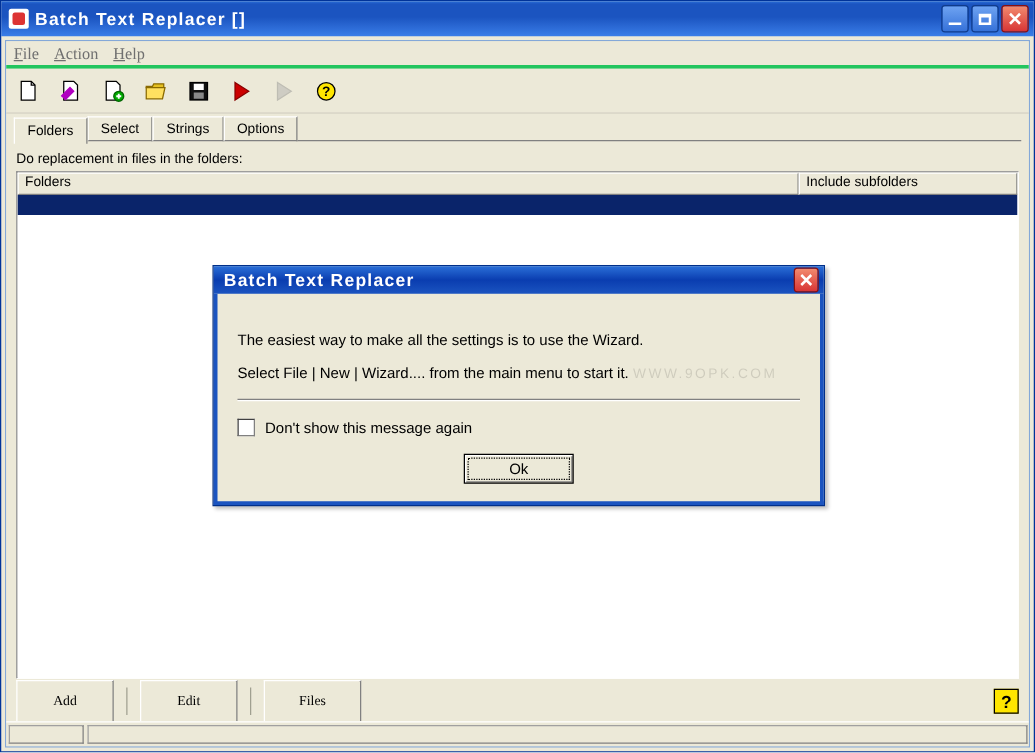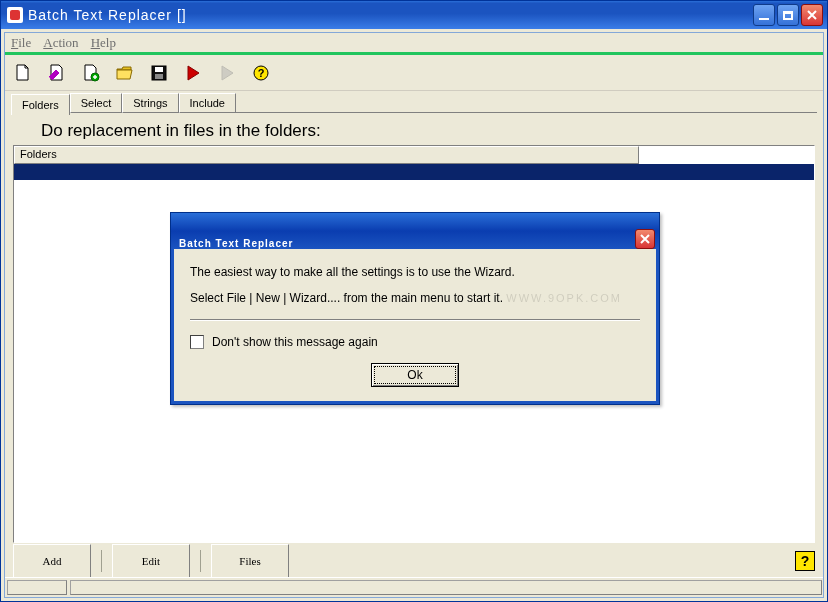--- a/index.html
+++ b/index.html
@@ -22,21 +22,21 @@
     flex-direction: column;
   }
   
   .titlebar {
     height: 28px;
     background: linear-gradient(to bottom,#2a6fd8 0%,#1b54c0 8%,#1b54c0 45%,#3a7de8 100%);
     display: flex;
     align-items: center;
     padding: 0 4px 0 6px;
     color: #fff;
-    font-weight: normal;
+    font-weight: bold;
     font-size: 14px;
     font-family: "SimSun","Arial",sans-serif;
   }
   .titlebar .app-icon {
     width: 16px; height: 16px; margin-right: 5px;
     background: #fff; position: relative;
     border-radius: 2px;
   }
   .titlebar .app-icon::after {
     content:""; position:absolute; left:3px; top:3px; width:10px; height:10px;
@@ -98,21 +98,21 @@
     background:#ece9d8;
     z-index:2;
   }
   .tab.inactive { border-bottom:1px solid #808080; margin-bottom:2px;}
   .tabfill { flex:1; border-bottom:1px solid #808080; margin-bottom:2px;}
   
   .tabpage {
     flex:1; padding: 6px 8px 4px 8px; display:flex; flex-direction:column;
     background:#ece9d8; overflow:hidden;
   }
-  .instruction { font-size:17px; margin-bottom:4px;margin-left:28px;}
+  .instruction { font-size:11px; margin-bottom:4px;}
   .gridwrap {
     flex:1; background:#fff; border:1px solid #808080;
     border-right:1px solid #fff; border-bottom:1px solid #fff;
     display:flex; flex-direction:column; overflow:hidden;
   }
   .gridhead { display:flex; height:18px; }
   .ghcell {
     background:#ece9d8;
     border-right:1px solid #808080;
     border-bottom:1px solid #808080;
@@ -153,33 +153,33 @@
   }
   .statusbar .pane.wide { flex:1; }
   
   .modal {
     position:absolute; left:170px; top:212px; width:490px;
     border:1px solid #002f8a;
     box-shadow: 2px 2px 3px rgba(0,0,0,.25);
     background:#ece9d8;
   }
   .modal .dlg-title {
-    height:36px; background:linear-gradient(to bottom,#2a6fd8 0%,#0a3db0 50%,#1b54c0 100%);
-    display:flex; align-items:flex-end; padding:0 4px 0 8px;
-    color:#fff; font-weight:bold; font-family:"SimSun","Arial"; font-size:10px;
+    height:22px; background:linear-gradient(to bottom,#2a6fd8 0%,#0a3db0 50%,#1b54c0 100%);
+    display:flex; align-items:center; padding:0 4px 0 8px;
+    color:#fff; font-weight:bold; font-family:"SimSun","Arial"; font-size:14px;
     letter-spacing:1px;
   }
   .modal .dlg-title .title-t { flex:1;}
   .modal .dlg-title .dlg-close {
     width:20px; height:20px; background:linear-gradient(to bottom,#f28a6e,#d83535);
     border:1px solid #8a0f0f; border-radius:3px; display:flex;align-items:center;justify-content:center;
     cursor:pointer;
   }
   .modal .dlg-body {
-    padding: 16px 16px 14px 16px;
+    padding: 30px 16px 14px 16px;
     border:3px solid #1b54c0; border-top:none;
     font-size:12px;
   }
   .modal .hr { height:2px; border-top:1px solid #808080; border-bottom:1px solid #fff; margin:14px 0;}
   .modal .chkrow { display:flex; align-items:center; gap:8px; margin-bottom:14px;text-align:center;}
   .modal .chk {
     width:14px; height:14px; background:#fff;
     border:1px solid #808080; border-top-color:#404040; border-left-color:#404040;
     box-shadow: inset -1px -1px 0 #fff;
     cursor:pointer;
@@ -274,29 +274,30 @@
             <text x="9" y="13" text-anchor="middle" font-size="11" font-weight="bold" fill="#000">?</text>
             <path d="M2 2 L16 16" stroke="#c00" stroke-width="1" opacity="0"></path>
           </svg>
       </div>
     </div>
 
     <div class="tabrow">
       <div class="tab active"><span>Folders</span></div>
       <div class="tab inactive"><span>Select</span></div>
       <div class="tab inactive"><span>Strings</span></div>
-      <div class="tab inactive"><span>Include</span></div>
+      <div class="tab inactive"><span>Options</span></div>
       <div class="tabfill"></div>
     </div>
 
     <div class="tabpage">
       <div class="instruction">Do replacement in files in the folders:</div>
       <div class="gridwrap">
         <div class="gridhead">
           <div class="ghcell" style="flex:0 0 625px"><span>Folders</span></div>
+          <div class="ghcell" style="flex:1"><span>Include subfolders</span></div>
         </div>
         <div class="gridbody">
           <div class="gridrow"></div>
         </div>
       </div>
       <div class="btnrow">
         <div class="winbtn">
             <span>Add</span>
           </div>
         <div class="sep"></div>

